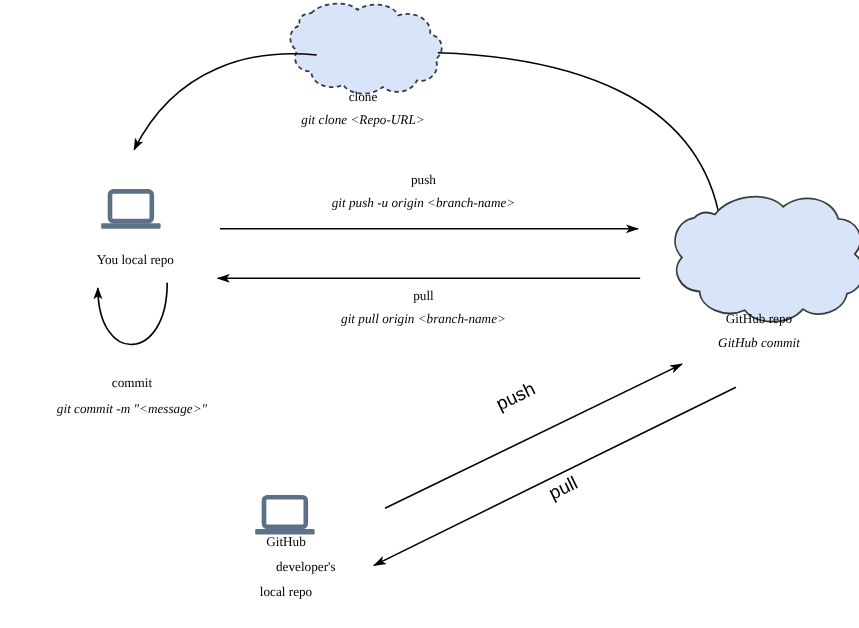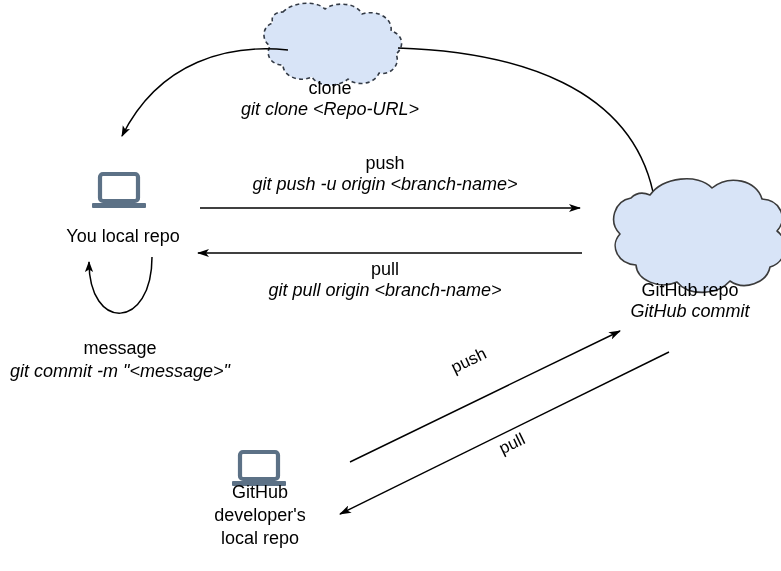--- a/index.html
+++ b/index.html
@@ -17,26 +17,26 @@
   }
   #diagram-canvas {
     position: absolute;
     left: 0;
     top: 0;
     width: 781px;
     height: 571px;
   }
   .label {
     position: absolute;
-    font-size: 18px;
+    font-size: 12px;
     line-height: 21px;
     color: #000000;
     white-space: nowrap;
     text-align: center;
-    font-family: Liberation Sans, sans-serif;
+    font-family: Liberation Serif, serif;
   }
   .label.cmd {
     font-style: italic;
     text-align: center;
   }
   .rot-label {
     position: absolute;
     font-size: 17px;
     color: #000000;
     white-space: nowrap;
@@ -114,25 +114,25 @@
 <div class="label cmd" style="left:0; top:99px; width:660px;">git clone &lt;Repo-URL&gt;</div>
 
 <div class="label" style="left:33px; top:226px; width:180px;">You local repo</div>
 
 <div class="label" style="left:190px; top:153px; width:390px;">push</div>
 <div class="label cmd" style="left:190px; top:174px; width:390px;">git push -u origin &lt;branch-name&gt;</div>
 
 <div class="label" style="left:190px; top:259px; width:390px;">pull</div>
 <div class="label cmd" style="left:190px; top:280px; width:390px;">git pull origin &lt;branch-name&gt;</div>
 
-<div class="label" style="left:30px; top:338px; width:180px;">message</div>
+<div class="label" style="left:30px; top:338px; width:180px;">commit</div>
 <div class="label cmd" style="left:0; top:361px; width:240px;">git commit -m "&lt;message&gt;"</div>
 
 <div class="label" style="left:600px; top:280px; width:180px;">GitHub repo</div>
 <div class="label cmd" style="left:600px; top:301px; width:180px;">GitHub commit</div>
 
 <div class="label" style="left:185px; top:482px; width:150px;">GitHub</div>
-<div class="label" style="left:185px; top:505px; width:150px;">developer's</div>
+<div class="label" style="left:203px; top:505px; width:150px;">developer's</div>
 <div class="label" style="left:185px; top:528px; width:150px;">local repo</div>
 
 <div class="rot-label" style="left:448px; top:360px; transform:rotate(-26deg); transform-origin:left top;">push</div>
 
 <div class="rot-label" style="left:496px; top:441px; transform:rotate(-26deg); transform-origin:left top;">pull</div>
 
 </body></html>

